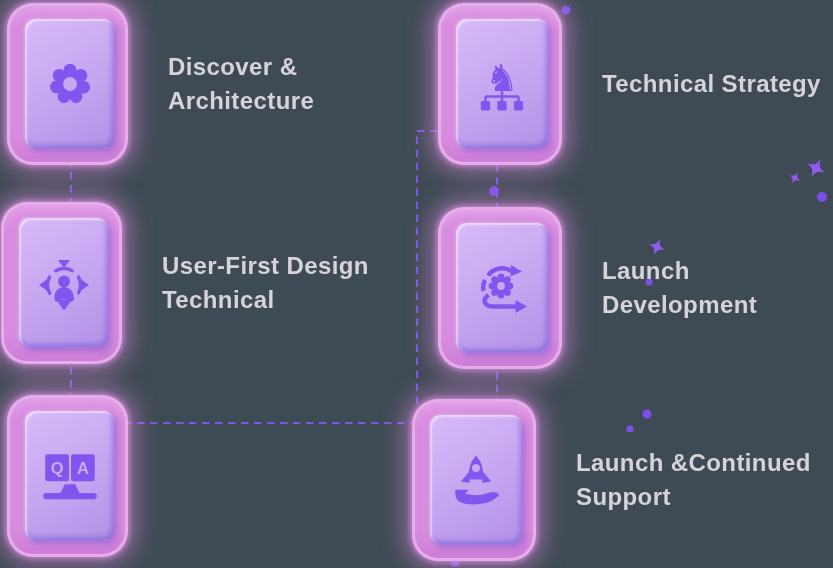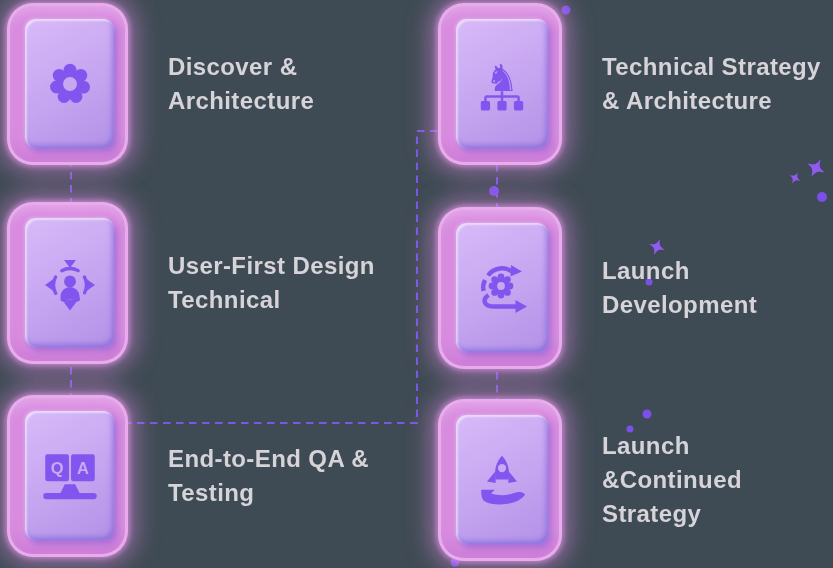--- a/index.html
+++ b/index.html
@@ -32,24 +32,24 @@
   }
   .label{
     font-weight:700;font-size:24px;line-height:34px;letter-spacing:.4px;
     color:#D6D3D9;
     margin-left:20px;
   }
   .label .l2{display:block;}
   
   #item-discover{left:7px;top:3px;}
   #item-technical{left:438px;top:3px;}
-  #item-userfirst{left:7px;top:202px;}
+  #item-userfirst{left:1px;top:202px;}
   #item-agile{left:438px;top:207px;}
   #item-qa{left:7px;top:395px;}
-  #item-launch{left:438px;top:399px;}
+  #item-launch{left:412px;top:399px;}
 </style>
 </head>
 <body>
 
 <svg id="decor-overlay" width="833" height="568" viewBox="0 0 833 568">
   <g stroke="#7D59EE" stroke-width="2" stroke-dasharray="7.5 5.5" fill="none" opacity="0.95">
     <path d="M71 146 V400"></path>
     <path d="M497 138 V404"></path>
     <path d="M98 423 H417 V131 H452"></path>
   </g>
@@ -108,21 +108,20 @@
         <g fill="#8355EF">
           <rect x="7.5" y="44.5" width="9" height="9" rx="1.5"></rect>
           <rect x="23.5" y="44.5" width="9" height="9" rx="1.5"></rect>
           <rect x="39.5" y="44.5" width="9" height="9" rx="1.5"></rect>
         </g>
       </svg>
     </div>
   </div>
   <div class="label">
     <span class="l1">Technical Strategy</span>
-    <span class="l2">&amp; Architecture</span>
   </div>
 </div>
 
 <div class="process-item col-left" id="item-userfirst">
   <div class="card">
     <div class="card-inner">
       <svg width="56" height="56" viewBox="0 0 56 56">
         <circle cx="28" cy="30" r="16.5" fill="none" stroke="#8355EF" stroke-width="3.4" stroke-dasharray="17 8.9" stroke-dashoffset="9" stroke-linecap="round"></circle>
         <g fill="#8355EF">
           <path d="M22 5 h12 l-6 8 z"></path>
@@ -183,37 +182,33 @@
           <rect x="8" y="7" width="23" height="26" rx="2"></rect>
           <rect x="33" y="7" width="23" height="26" rx="2"></rect>
           <path d="M27 36 h10 l4.5 9 h-19 z"></path>
           <rect x="6" y="44.5" width="52" height="6" rx="3"></rect>
         </g>
         <text x="19.5" y="26" text-anchor="middle" font-size="16" font-weight="bold" font-family="Liberation Sans, sans-serif" fill="#C9A9F2">Q</text>
         <text x="44.5" y="26" text-anchor="middle" font-size="16" font-weight="bold" font-family="Liberation Sans, sans-serif" fill="#C9A9F2">A</text>
       </svg>
     </div>
   </div>
-  <div class="label">
-    <span class="l1">End-to-End QA &amp;</span>
-    <span class="l2">Testing</span>
-  </div>
 </div>
 
 <div class="process-item col-right" id="item-launch">
   <div class="card">
     <div class="card-inner">
       <svg width="58" height="58" viewBox="0 0 56 56">
         <g fill="#8355EF">
           <path d="M28 4.5 C34 11 35.7 18.5 34.2 27.5 L21.8 27.5 C20.3 18.5 22 11 28 4.5 Z"></path>
           <path d="M21.7 19.5 L13.5 29.5 L21.9 31 Z"></path>
           <path d="M34.3 19.5 L42.5 29.5 L34.1 31 Z"></path>
           <path d="M8 37.5 L21 37.5 L17.5 41 C25.5 43.5 32.5 43 39.5 40.5 Q48.5 38 50.2 42.5 Q44.5 49.5 33.5 51 Q19.5 53 11 48.5 Q7.5 46 8 37.5 Z"></path>
         </g>
         <circle cx="28" cy="16.5" r="4" fill="#C9A9F2"></circle>
       </svg>
     </div>
   </div>
   <div class="label">
     <span class="l1">Launch &amp;Continued</span>
-    <span class="l2">Strategy</span>
+    <span class="l2">Support</span>
   </div>
 </div>
 
 </body></html>

